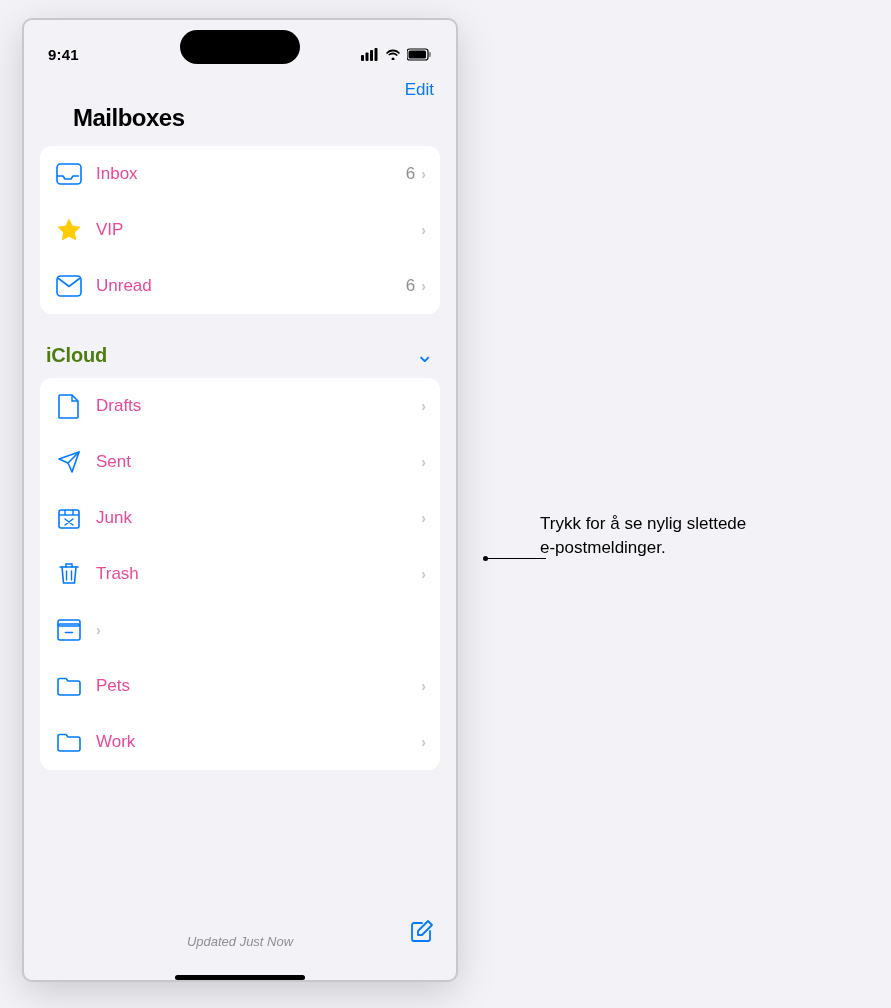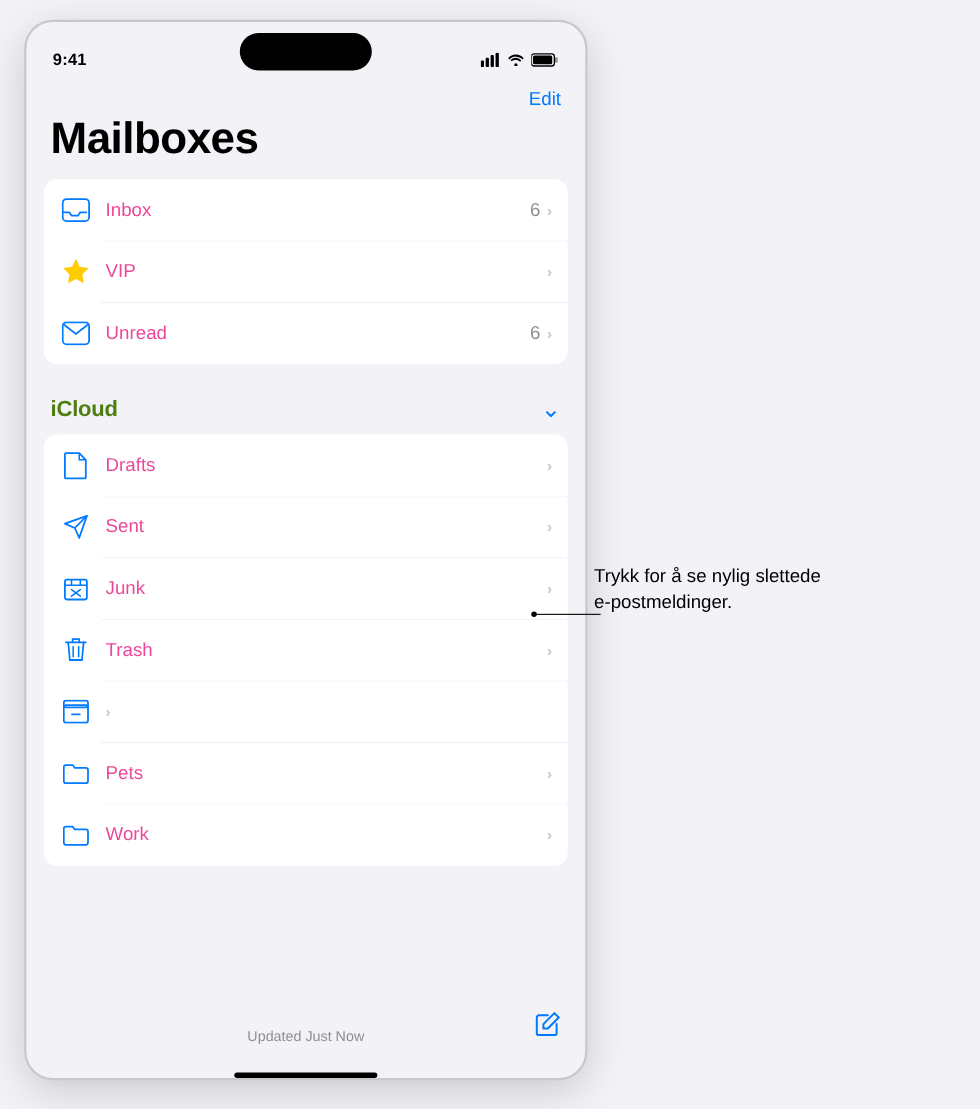--- a/index.html
+++ b/index.html
@@ -7,24 +7,24 @@
     body {
       width: 891px;
       height: 1008px;
       background: #f2f2f7;
       font-family: -apple-system, 'SF Pro Display', 'Helvetica Neue', Arial, sans-serif;
       overflow: hidden;
       position: relative;
     }
 
     .phone-frame {
-      width: 508px;
+      width: 432px;
       height: 960px;
       background: #f2f2f7;
-      border-radius: 24px;
+      border-radius: 8px;
       position: absolute;
       left: 24px;
       top: 20px;
       box-shadow: 0 0 0 2px #c8c8cc, 0 10px 40px rgba(0,0,0,0.18);
       overflow: hidden;
     }
 
     
     .status-bar {
       height: 54px;
@@ -83,25 +83,26 @@
       color: #007aff;
       font-size: 17px;
       font-weight: 400;
       background: none;
       border: none;
       cursor: pointer;
     }
 
     
     .page-title {
-      font-size: 40px;
+      font-size: 24px;
       font-weight: 700;
       color: #000;
       padding: 4px 22px 14px 22px;
       letter-spacing: -0.5px;
+      margin-left: 27px;
     }
 
     
     .card {
       background: #fff;
       border-radius: 12px;
       margin: 0 16px 18px 16px;
       overflow: hidden;
     }
 
@@ -179,20 +180,21 @@
       display: flex;
       align-items: center;
       justify-content: center;
       padding: 10px 22px 20px 22px;
       position: relative;
     }
 
     .updated-text {
       font-size: 13px;
       color: #8e8e93;
+      font-style: italic;
     }
 
     .compose-btn {
       position: absolute;
       right: 22px;
       bottom: 20px;
       color: #007aff;
       font-size: 22px;
       cursor: pointer;
     }

